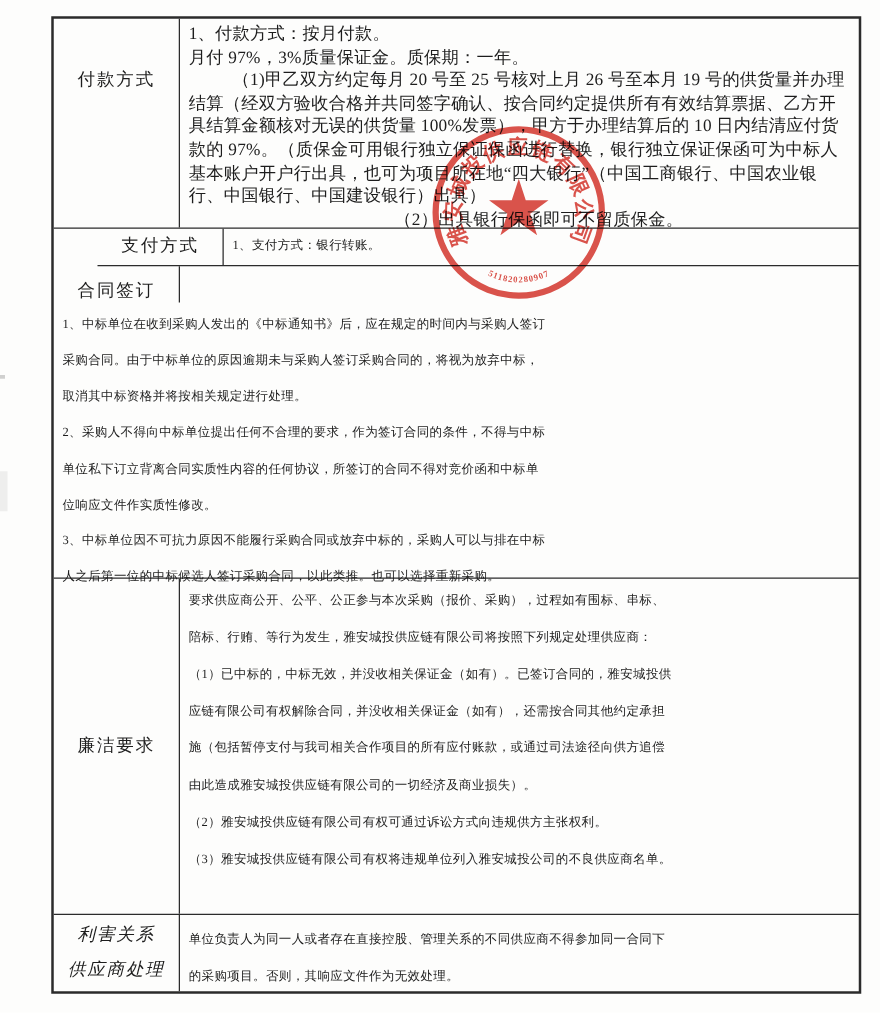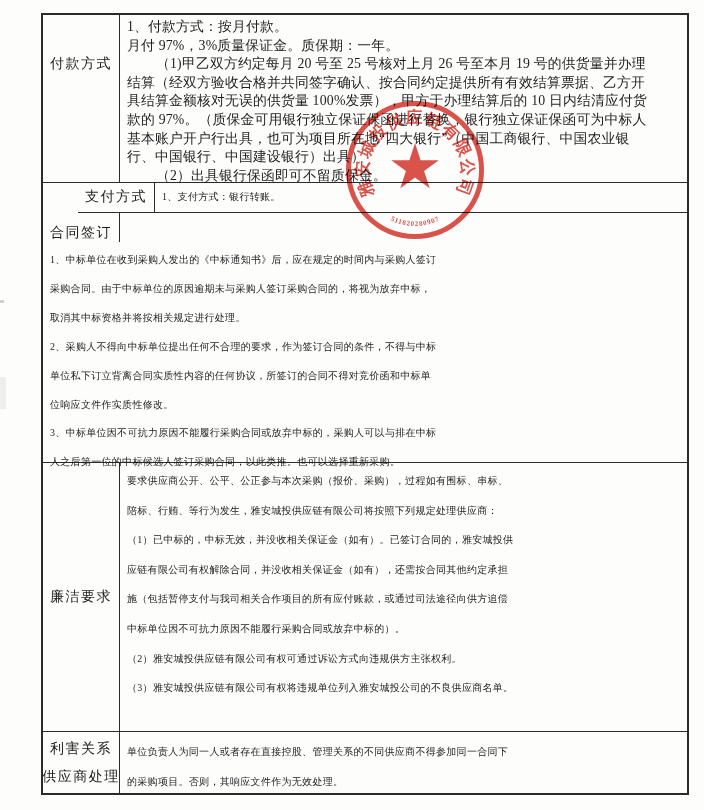--- a/index.html
+++ b/index.html
@@ -11,44 +11,44 @@
   }
   .page { position:absolute; inset:0; }
 
   .terms-table {
     position:absolute; left:41px; top:13px; width:648px; height:782px;
     border:2px solid #2b2b2b; box-sizing:border-box; background:transparent;
   }
   .row { display:flex; box-sizing:border-box; border-bottom:1px solid #2b2b2b; }
   .row:last-child { border-bottom:none; }
   .label-cell {
-    width:77px; box-sizing:border-box; border-right:1px solid #2b2b2b;
+    width:101px; box-sizing:border-box; border-right:1px solid #2b2b2b;
     display:flex; flex-direction:column; align-items:center;
     font-size:14px; letter-spacing:1.5px; flex-shrink:0;
   }
   .label-line { white-space:nowrap; }
   .content-cell { flex:1; box-sizing:border-box; padding:0 5px 0 7px; font-size:10px; letter-spacing:0.3px; }
   .line { white-space:nowrap; overflow:hidden; }
-  .line.ind { padding-left:29px; }
+  .line.ind { padding-left:29px;text-align:center; }
 
   .r0 { height:168px; }
   .r0 .content-cell { padding-top:3px; line-height:18.6px; font-size:13.8px; letter-spacing:0.2px; }
   .r0 .label-cell { padding-top:40px; }
   .r1 { height:30px;margin-left:35px; }
   .r1 .content-cell { padding-top:4px; line-height:20px; }
   .r1 .label-cell { padding-top:5px; }
   .r2 { height:250px;flex-direction:column; }
   .r2 .content-cell { padding-top:4px; line-height:28.9px; }
   .r2 .label-cell { padding-top:11px; }
   .r3 { height:269px; }
   .r3 .content-cell { padding-top:3px; line-height:29.6px; }
   .r3 .label-cell { justify-content:center; }
   .r4 { height:61px; }
   .r4 .content-cell { padding-top:5px; line-height:30px; }
-  .r4 .label-cell { justify-content:center; line-height:28px; }
+  .r4 .label-cell { justify-content:center; line-height:28px;font-style:italic; }
 
   .seal {
     position:absolute; left:335px; top:90px; width:160px; height:160px;
     mix-blend-mode:multiply; opacity:0.92; pointer-events:none;
   }
   .seal text { font-family:"Liberation Serif","DejaVu Serif",serif; font-weight:bold; }
 
   .artifact { position:absolute; background:#9a9a9a; }
   .artifact.a1 { left:0; top:300px; width:4px; height:3px; opacity:.45; }
   .artifact.a2 { left:0; top:377px; width:6px; height:32px; opacity:.15; }
@@ -104,21 +104,21 @@
     <div class="row r3">
       <div class="label-cell">
           <div class="label-line">廉洁要求</div>
         </div>
       <div class="content-cell">
           <div class="line">要求供应商公开、公平、公正参与本次采购（报价、采购），过程如有围标、串标、</div>
           <div class="line">陪标、行贿、等行为发生，雅安城投供应链有限公司将按照下列规定处理供应商：</div>
           <div class="line">（1）已中标的，中标无效，并没收相关保证金（如有）。已签订合同的，雅安城投供</div>
           <div class="line">应链有限公司有权解除合同，并没收相关保证金（如有），还需按合同其他约定承担</div>
           <div class="line">施（包括暂停支付与我司相关合作项目的所有应付账款，或通过司法途径向供方追偿</div>
-          <div class="line">中标单位因不可抗力原因不能履行采购合同或放弃中标的）。</div>
+          <div class="line">由此造成雅安城投供应链有限公司的一切经济及商业损失）。</div>
           <div class="line">（2）雅安城投供应链有限公司有权可通过诉讼方式向违规供方主张权利。</div>
           <div class="line">（3）雅安城投供应链有限公司有权将违规单位列入雅安城投公司的不良供应商名单。</div>
         </div>
     </div>
 
     <div class="row r4">
       <div class="label-cell">
           <div class="label-line">利害关系</div>
           <div class="label-line">供应商处理</div>
         </div>

